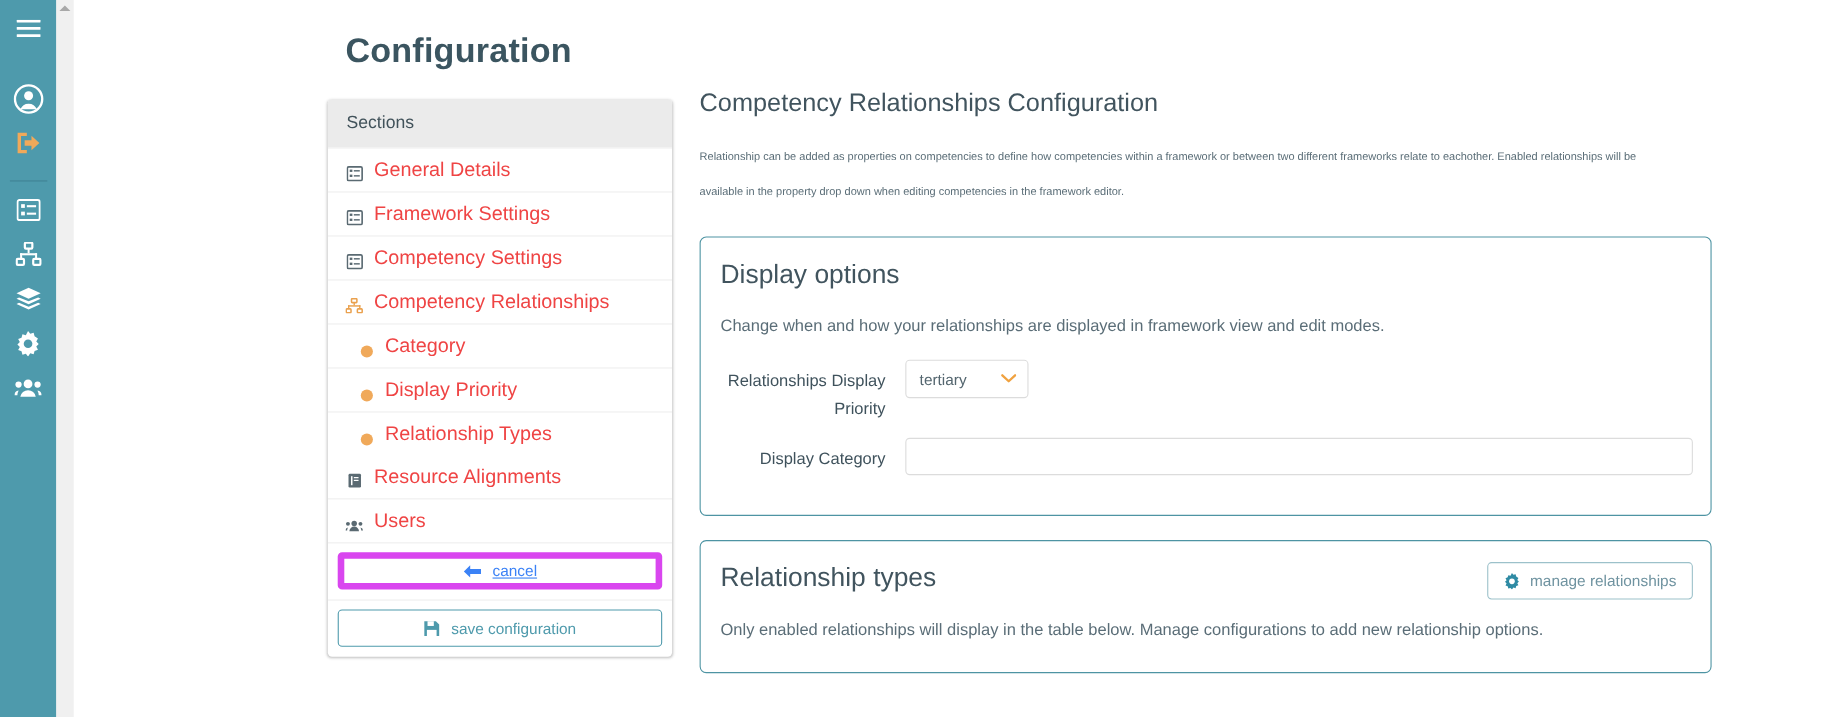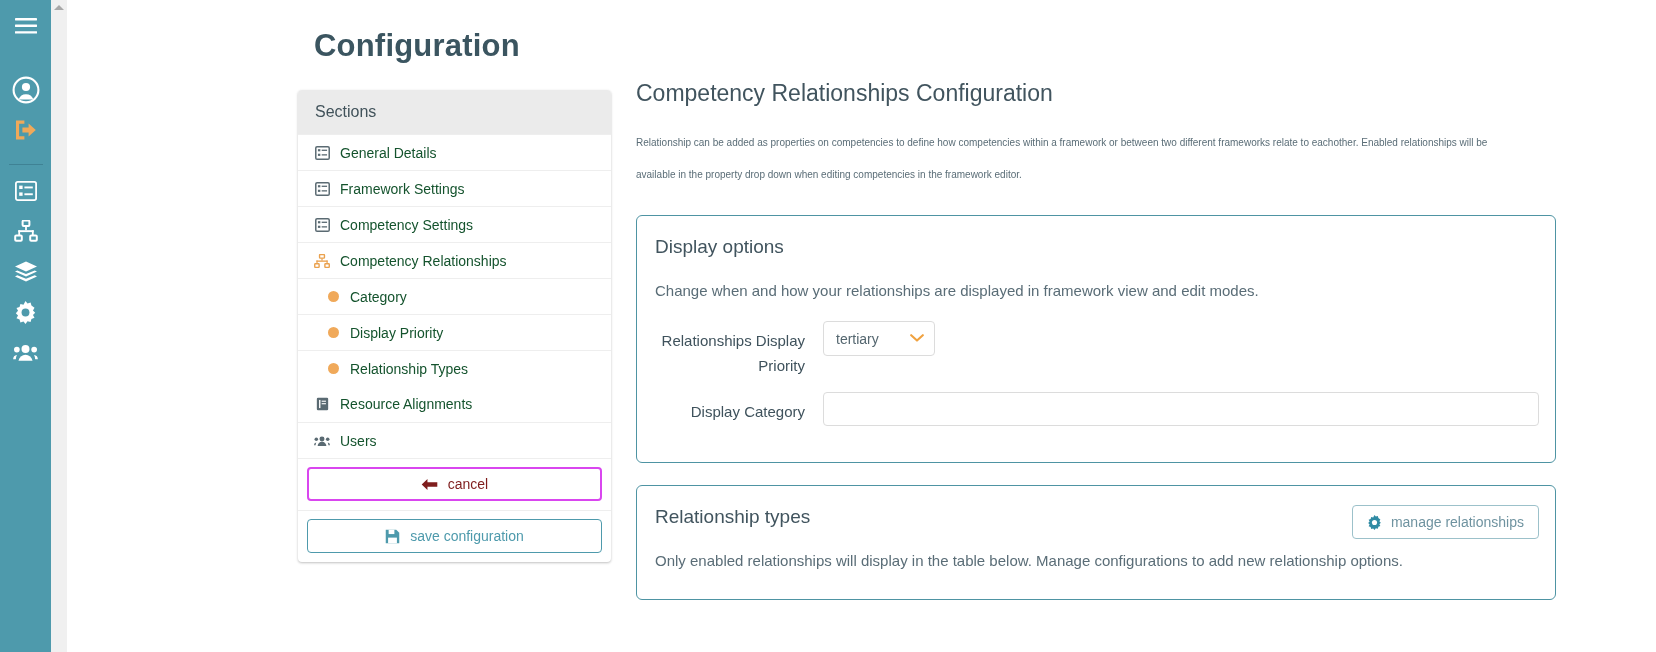--- a/index.html
+++ b/index.html
@@ -90,26 +90,26 @@
     overflow: hidden;
   }
   #sections-header {
     background: #ebebeb;
     padding: 13px 17px;
     font-size: 16px;
     color: #41525a;
   }
   .section-row {
     display: flex;
-    align-items: center;
+    align-items: flex-end;
     gap: 10px;
     padding: 9px 16px;
     border-top: 1px solid #eeeeee;
-    font-size: 14px;
-    color: #14532d;
+    font-size: 18px;
+    color: #ef4444;
     min-height: 36px;
     cursor: pointer;
   }
   .section-row .sec-ico {
     width: 16px;
     display: flex;
     align-items: center;
     justify-content: center;
     flex: 0 0 16px;
     color: #5a6a72;
@@ -132,22 +132,23 @@
     align-items: center;
     justify-content: center;
     gap: 10px;
     height: 34px;
     background: #ffffff;
     border-radius: 4px;
     font-size: 14px;
     cursor: pointer;
   }
   #cancel-button {
-    border: 2px solid #d946ef;
-    color: #7f1d1d;
+    border: 6px solid #d946ef;
+    color: #3b82f6;
+    text-decoration: underline;
   }
   #save-configuration-button {
     border: 1px solid #4e9aac;
     color: #4e9aac;
   }
 
   
   #main-col {
     position: absolute;
     left: 569px; top: 80px;
@@ -169,21 +170,21 @@
 
   .card {
     border: 1px solid #4e94a3;
     border-radius: 6px;
     padding: 20px 16px 22px 16px;
     margin-bottom: 22px;
     background: #ffffff;
     position: relative;
   }
   .card-title {
-    font-size: 19px;
+    font-size: 24px;
     color: #41545e;
     font-weight: 400;
     margin: 0 0 24px 2px;
   }
   .card-desc {
     font-size: 15px;
     color: #5a6d77;
     margin: 0 0 22px 2px;
   }
 

